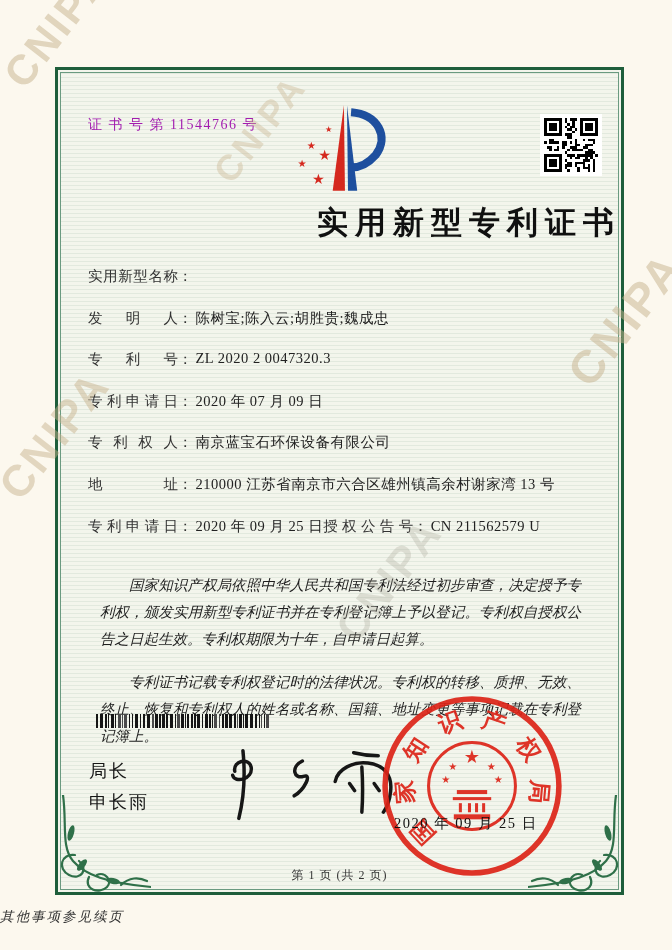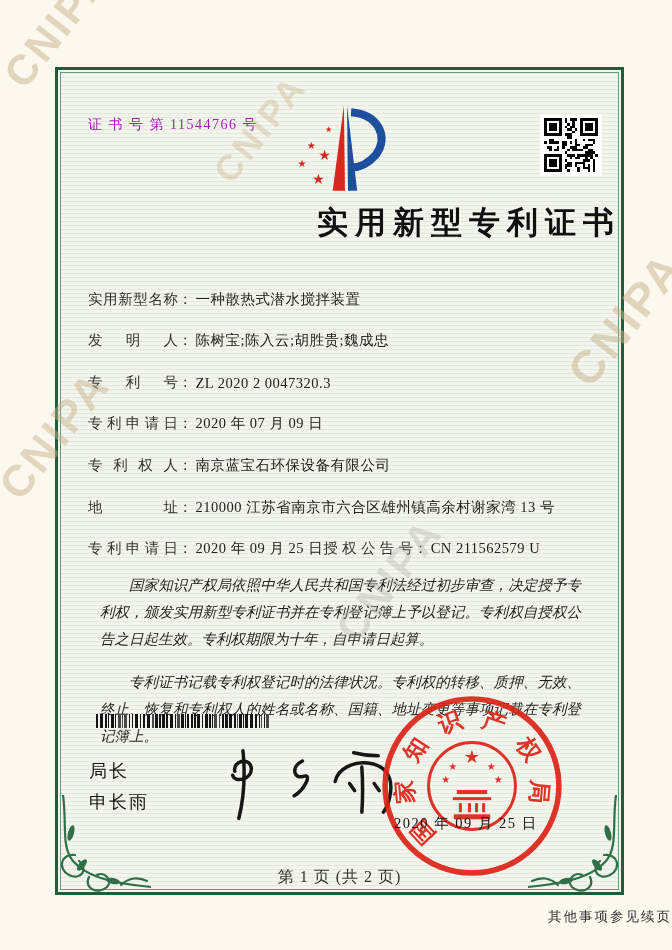--- a/index.html
+++ b/index.html
@@ -31,21 +31,21 @@
   }
   .cert-no{position:absolute;left:30px;top:46px;font-size:14px;letter-spacing:1.5px;color:#a21caf;}
   .logo{position:absolute;left:239px;top:32px;width:102px;height:92px;}
   .qr{position:absolute;left:482px;top:44px;width:62px;height:62px;background:#fff;padding:4px;box-sizing:border-box;}
   .qr svg{display:block;width:54px;height:54px;}
   .title{
     position:absolute;left:0;right:0;top:132px;text-align:right;
     font-size:31px;font-weight:bold;letter-spacing:7px;color:#101010;
   }
   .fields{position:absolute;left:30px;right:14px;top:197px;font-size:14.5px;color:#222;}
-  .frow{height:41.6px;display:flex;align-items:flex-end;}
+  .frow{height:41.6px;display:flex;align-items:flex-start;}
   .pair{display:flex;align-items:center;}
   .pair2{}
   .flabel{
     display:inline-block;width:90px;flex:none;color:#333;
     text-align:justify;text-align-last:justify;
   }
   .fcolon{flex:none;margin-right:3px;color:#333;}
   .fvalue{letter-spacing:.5px;white-space:nowrap;}
   .body-text{
     position:absolute;left:26px;right:24px;top:486px;
@@ -53,27 +53,27 @@
   }
   .body-text p{margin:16px;text-indent:2em;}
   .barcode{position:absolute;left:38px;top:644px;width:176px;height:14px;}
   .officer{position:absolute;left:31px;top:686px;font-size:18px;line-height:31px;color:#161616;letter-spacing:2px;}
   .signature{position:absolute;left:146px;top:674px;width:205px;height:78px;}
   .seal{position:absolute;left:318px;top:620px;width:192px;height:192px;opacity:.92;}
   .seal-date{
     position:absolute;left:336px;top:744px;width:170px;z-index:4;
     font-size:14.5px;letter-spacing:1.5px;color:#111;white-space:nowrap;
   }
-  .page-info{position:absolute;left:0;right:0;top:797px;text-align:center;font-size:16px;letter-spacing:1px;color:#333;border-radius:7px;}
+  .page-info{position:absolute;left:0;right:0;top:797px;text-align:center;font-size:12px;letter-spacing:1px;color:#333;border-radius:7px;}
   .flourish{position:absolute;bottom:-3px;width:96px;height:100px;z-index:5;}
   .flourish-left{left:-3px;}
   .flourish-right{right:-3px;transform:scaleX(-1);}
   .continuation{
-    position:absolute;left:0;right:0;top:908px;text-align:right;z-index:2;
-    font-size:13.5px;letter-spacing:2px;color:#333;
+    position:absolute;left:0;right:0;top:908px;text-align:left;z-index:2;
+    font-size:13.5px;font-style:italic;letter-spacing:2px;color:#333;
   }
   svg text.sealchar{font-family:"Liberation Serif","DejaVu Serif",serif;font-weight:bold;}
 </style>
 </head>
 <body>
 
 <div class="watermark wm1">CNIPA</div>
 <div class="watermark wm2">CNIPA</div>
 <div class="watermark wm3">CNIPA</div>
 <div class="watermark wm4">CNIPA</div>
@@ -222,21 +222,20 @@
         <rect x="2" y="16" width="3" height="3" fill="#000"></rect>
       </svg>
   </div>
 
   <div class="title">实用新型专利证书</div>
 
   <div class="fields">
     <div class="frow">
       <span class="flabel">实用新型名称</span>
         <span class="fcolon">：</span>
-      <span class="fvalue">一种散热式潜水搅拌装置</span>
     </div>
     <div class="frow">
       <span class="flabel">发明人</span>
         <span class="fcolon">：</span>
       <span class="fvalue">陈树宝;陈入云;胡胜贵;魏成忠</span>
     </div>
     <div class="frow">
       <span class="flabel">专利号</span>
         <span class="fcolon">：</span>
       <span class="fvalue">ZL 2020 2 0047320.3</span>

